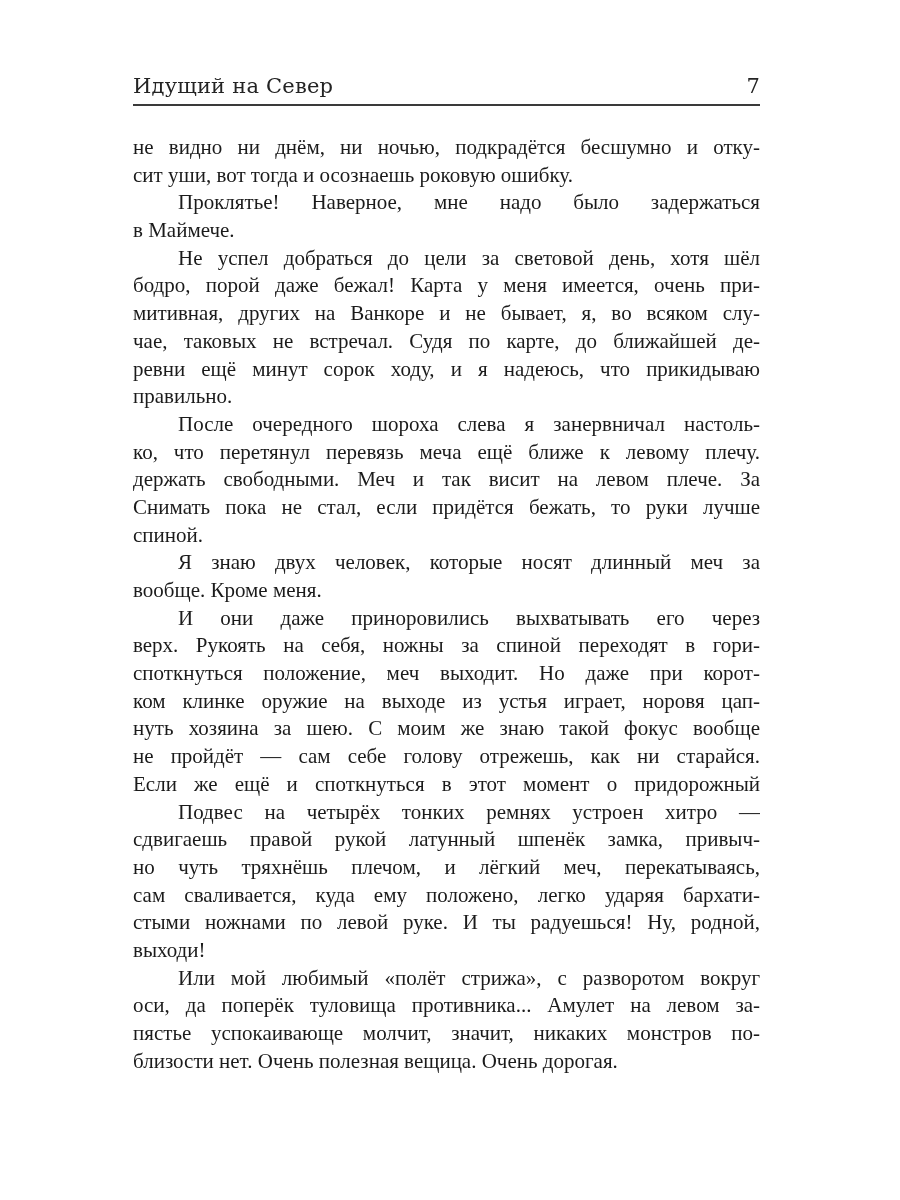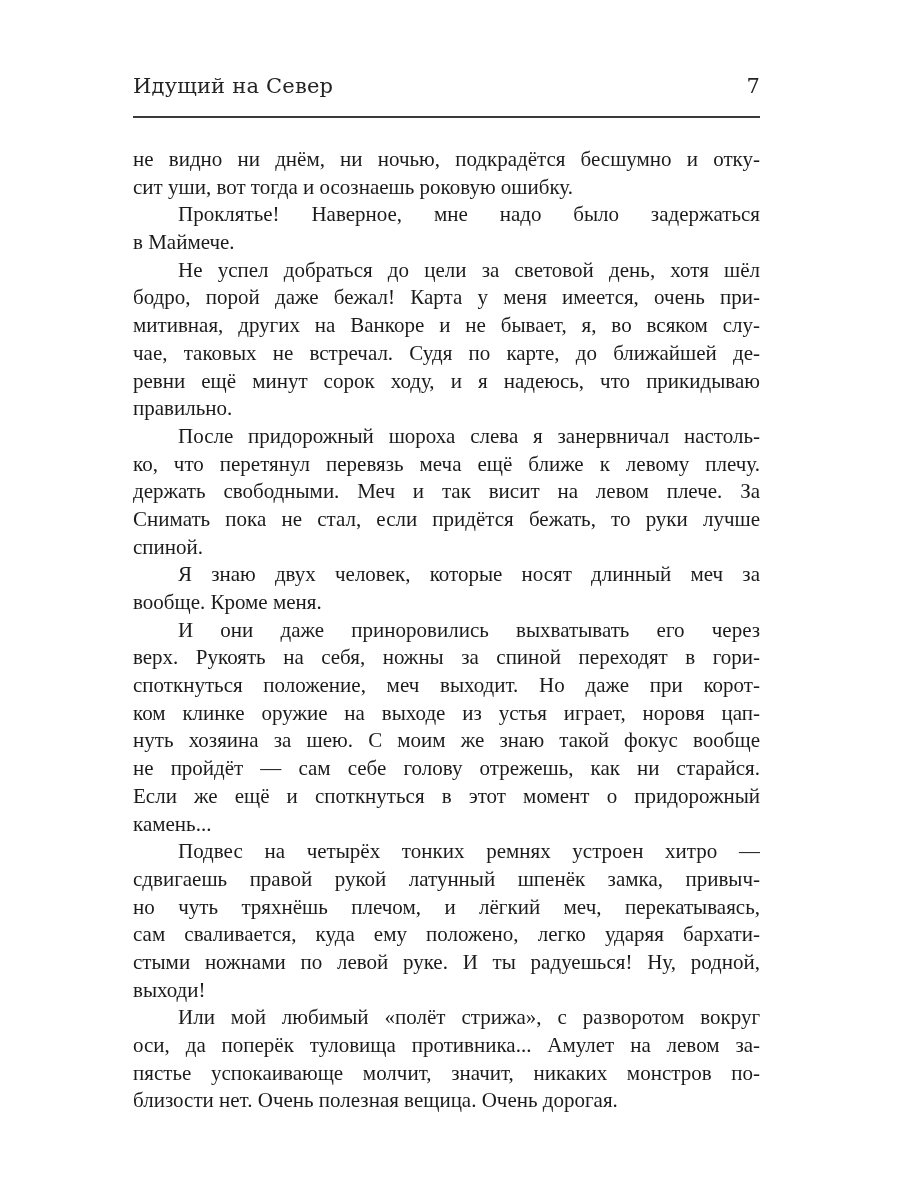--- a/index.html
+++ b/index.html
@@ -23,21 +23,21 @@
     width: 627px;
   }
   .running-head {
     display: flex;
     justify-content: space-between;
     align-items: baseline;
     font-family: "DejaVu Serif", serif;
     font-size: 21px;
     letter-spacing: 0.2px;
     color: #242424;
-    padding-bottom: 18px;
+    padding-bottom: 6px;
     border-bottom: 2px solid #3a3a3a;
   }
   .running-title { white-space: nowrap; }
   .page-number { white-space: nowrap; }
   .text-block {
     margin-top: 28px;
     font-family: Liberation Serif, serif;
     font-size: 21px;
     color: #1b1b1b;
   }
@@ -67,35 +67,34 @@
         <div class="line just">не видно ни днём, ни ночью, подкрадётся бесшумно и отку-</div>
         <div class="line">сит уши, вот тогда и осознаешь роковую ошибку.</div>
         <div class="line just first-indent">Проклятье! Наверное, мне надо было задержаться</div>
         <div class="line">в Маймече.</div>
         <div class="line just first-indent">Не успел добраться до цели за световой день, хотя шёл</div>
         <div class="line just">бодро, порой даже бежал! Карта у меня имеется, очень при-</div>
         <div class="line just">митивная, других на Ванкоре и не бывает, я, во всяком слу-</div>
         <div class="line just">чае, таковых не встречал. Судя по карте, до ближайшей де-</div>
         <div class="line just">ревни ещё минут сорок ходу, и я надеюсь, что прикидываю</div>
         <div class="line">правильно.</div>
-        <div class="line just first-indent">После придорожный шороха слева я занервничал настоль-</div>
+        <div class="line just first-indent">После очередного шороха слева я занервничал настоль-</div>
         <div class="line just">ко, что перетянул перевязь меча ещё ближе к левому плечу.</div>
         <div class="line just">держать свободными. Меч и так висит на левом плече. За</div>
         <div class="line just">Снимать пока не стал, если придётся бежать, то руки лучше</div>
         <div class="line">спиной.</div>
         <div class="line just first-indent">Я знаю двух человек, которые носят длинный меч за</div>
         <div class="line">вообще. Кроме меня.</div>
         <div class="line just first-indent">И они даже приноровились выхватывать его через</div>
         <div class="line just">верх. Рукоять на себя, ножны за спиной переходят в гори-</div>
         <div class="line just">споткнуться положение, меч выходит. Но даже при корот-</div>
         <div class="line just">ком клинке оружие на выходе из устья играет, норовя цап-</div>
         <div class="line just">нуть хозяина за шею. С моим же знаю такой фокус вообще</div>
         <div class="line just">не пройдёт — сам себе голову отрежешь, как ни старайся.</div>
         <div class="line just">Если же ещё и споткнуться в этот момент о придорожный</div>
-        <div class="line">камень...</div>
         <div class="line just first-indent">Подвес на четырёх тонких ремнях устроен хитро —</div>
         <div class="line just">сдвигаешь правой рукой латунный шпенёк замка, привыч-</div>
         <div class="line just">но чуть тряхнёшь плечом, и лёгкий меч, перекатываясь,</div>
         <div class="line just">сам сваливается, куда ему положено, легко ударяя бархати-</div>
         <div class="line just">стыми ножнами по левой руке. И ты радуешься! Ну, родной,</div>
         <div class="line">выходи!</div>
         <div class="line just first-indent">Или мой любимый «полёт стрижа», с разворотом вокруг</div>
         <div class="line just">оси, да поперёк туловища противника... Амулет на левом за-</div>
         <div class="line just">пястье успокаивающе молчит, значит, никаких монстров по-</div>
         <div class="line">близости нет. Очень полезная вещица. Очень дорогая.</div>

